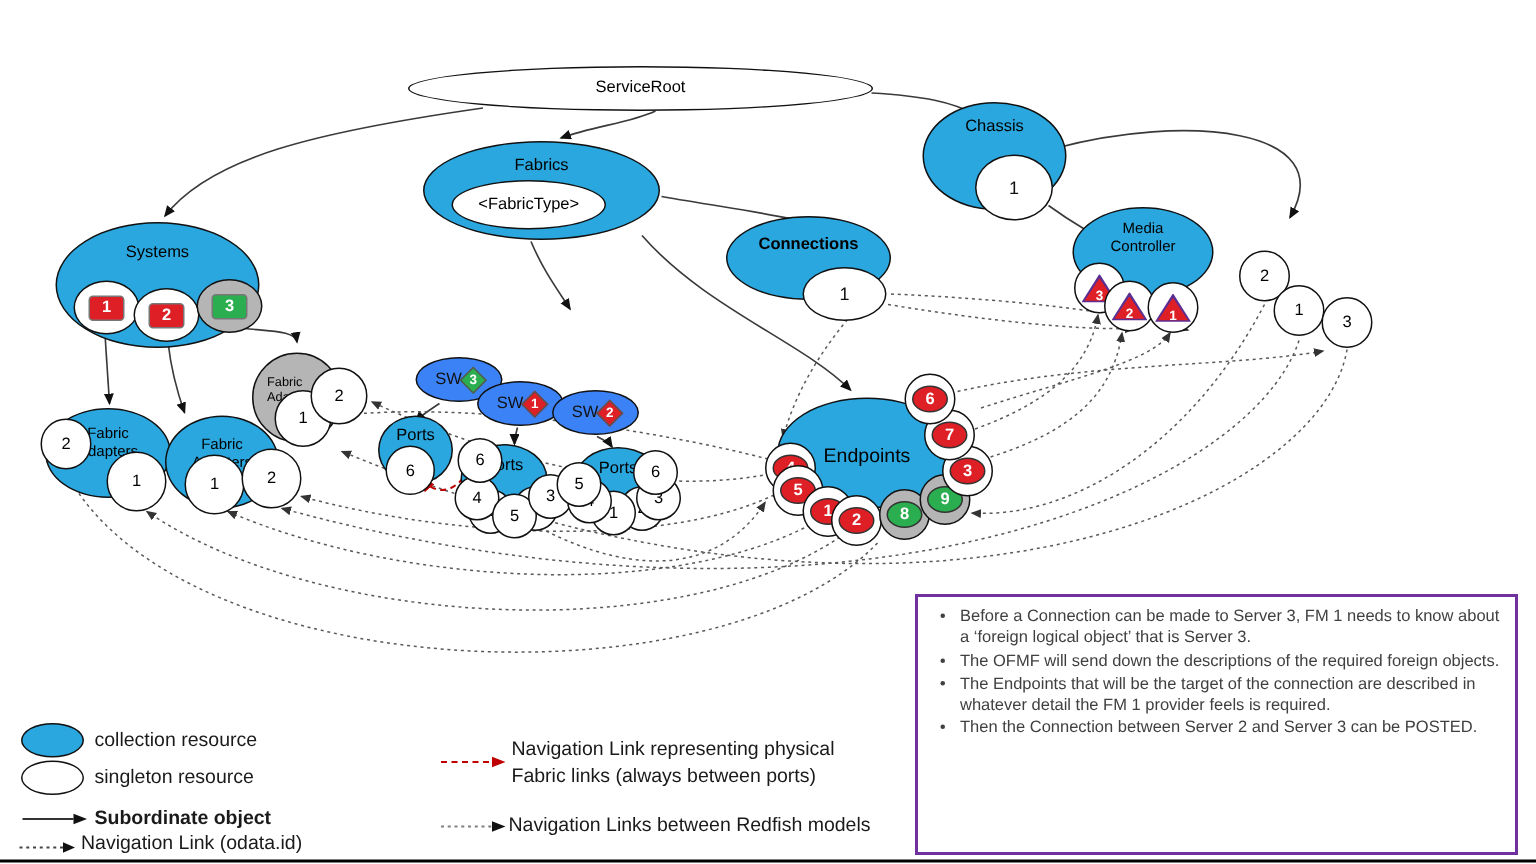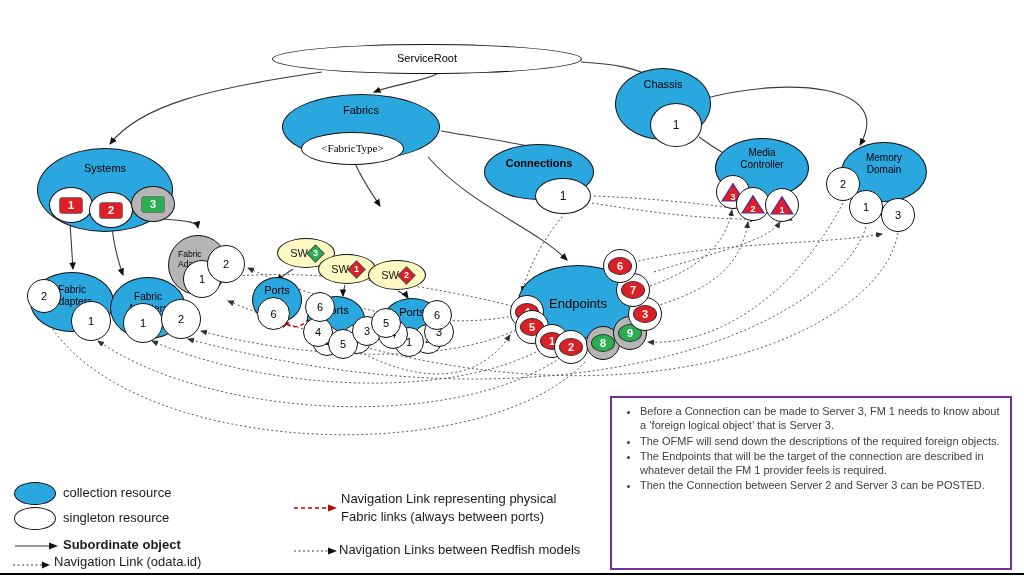--- a/index.html
+++ b/index.html
@@ -11,21 +11,21 @@
   .coll{background:var(--blue);}
   .single{background:#fff;}
   .grayfill{background:var(--gray);}
   .nlabel{position:absolute;left:0;right:0;text-align:center;font-size:11px;color:#000;}
   .nlabel2{font-size:10px;line-height:1.18;}
   .ncirc{position:absolute;z-index:3;border-radius:50%;background:#fff;border:1.4px solid #111;
          display:flex;align-items:center;justify-content:center;font-size:11px;color:#000;box-sizing:border-box;}
   .sq{width:24px;height:17px;border-radius:3px;background:var(--red);border:1px solid #777;
       color:#fff;font-weight:bold;font-size:11px;display:flex;align-items:center;justify-content:center;box-sizing:border-box;}
   .sq.green{background:var(--green);}
-  .swell{position:absolute;z-index:3;border-radius:50%;background:#fef9c3;border:1.4px solid #111;
+  .swell{position:absolute;z-index:3;border-radius:50%;background:#3b82f6;border:1.4px solid #111;
          display:flex;align-items:center;justify-content:center;font-size:11px;box-sizing:border-box;}
   .dmn{display:inline-block;width:13px;height:13px;transform:rotate(45deg);border:1px solid #555;
        background:var(--red);margin-left:1px;box-sizing:border-box;}
   .dmn.green{background:var(--green);}
   .dmn>span{display:block;transform:rotate(-45deg);color:#fff;font-weight:bold;font-size:9px;
             line-height:11px;text-align:center;width:11px;}
   .badge{position:absolute;z-index:3;width:34px;height:34px;border-radius:50%;background:#fff;
          border:1.4px solid #111;display:flex;align-items:center;justify-content:center;box-sizing:border-box;}
   .badge.grayb{background:var(--gray);}
   .pill{width:24px;height:18px;border-radius:50%;background:var(--red);border:1px solid #333;color:#fff;
@@ -103,21 +103,21 @@
     </g>
   </svg>
 
   <div class="ell coll" style="left:282px;top:94px;width:158px;height:66px;">
     <div class="nlabel" style="top:9px;">Fabrics</div>
   </div>
 
   <div class="ell single" style="left:272px;top:44px;width:310px;height:30px;">
     <div class="nlabel" style="top:7px;">ServiceRoot</div>
   </div>
-  <div class="ell single" style="left:301px;top:132px;width:103px;height:33px;z-index:3;font-family:Liberation Serif, serif;">
+  <div class="ell single" style="left:301px;top:120px;width:103px;height:33px;z-index:3;">
     <div class="nlabel" style="top:9px;">&lt;FabricType&gt;</div>
   </div>
 
   <div class="ell coll" style="left:615px;top:68px;width:96px;height:72px;">
     <div class="nlabel" style="top:9px;">Chassis</div>
   </div>
   <div class="ell single" style="left:650px;top:103px;width:52px;height:44px;z-index:3;">
     <div class="flexc" style="font-size:12px;">1</div>
   </div>
 
@@ -174,26 +174,20 @@
   <div class="ell single" style="left:765px;top:188px;width:34px;height:34px;z-index:3;">
     <div class="flexc">
         <span class="tri">
           <span class="t-outer"></span>
           <span class="t-inner"></span>
           <span class="t-num">1</span>
         </span>
       </div>
   </div>
 
-  <div class="ell coll" style="left:841px;top:142px;width:86px;height:60px;">
-    <div class="nlabel nlabel2" style="top:9px;">
-      <div>Memory</div>
-      <div>Domain</div>
-    </div>
-  </div>
   <div class="ncirc" style="left:826px;top:167px;width:34px;height:34px;">2</div>
   <div class="ncirc" style="left:849px;top:190px;width:34px;height:34px;">1</div>
   <div class="ncirc" style="left:881px;top:198px;width:34px;height:34px;">3</div>
 
   <div class="swell" style="left:277px;top:238px;width:58px;height:30px;">
     <span>SW</span>
     <span class="dmn green">
         <span>3</span>
       </span>
   </div>

